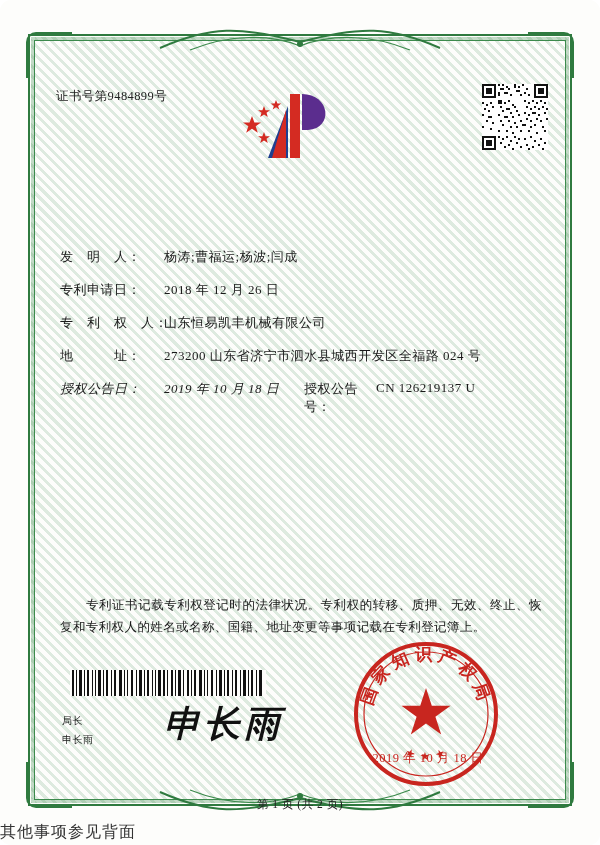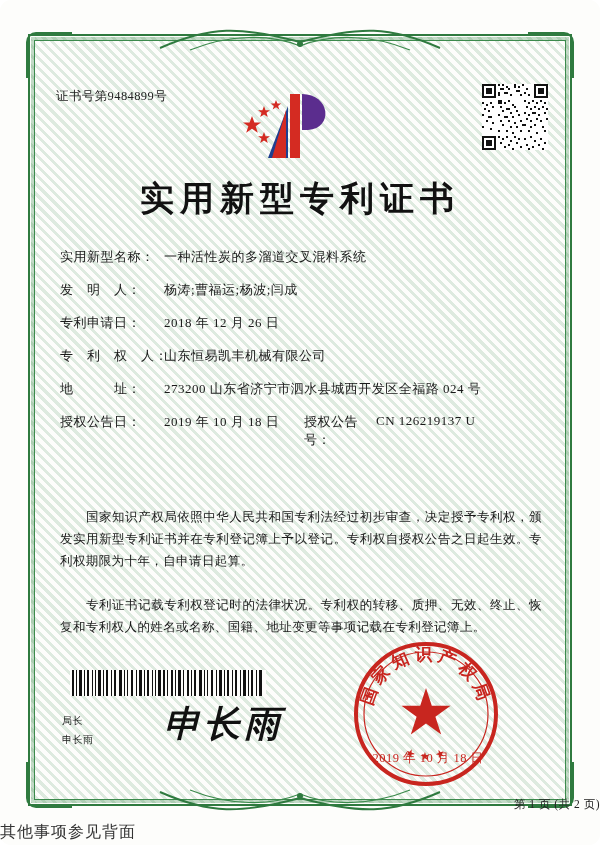--- a/index.html
+++ b/index.html
@@ -125,21 +125,21 @@
   .field-label {
     letter-spacing: 0.5px;
     flex: 0 0 auto;
   }
   .label-w1 { width: 104px; }
   .label-w3 { width: 72px; }
   .field-value {
     letter-spacing: 0.5px;
   }
   .row-dual { display: flex; align-items: baseline; height: 33px; font-size: 13px; }
-  .dual-left { width: 244px; display: flex; }
+  .dual-left { width: 244px; display: flex; font-style: italic; }
   .dual-right { display: flex; }
 
   
   .para {
     position: absolute;
     left: 60px;
     width: 482px;
     font-size: 12.5px;
     line-height: 22px;
     text-align: justify;
@@ -192,21 +192,21 @@
     text-align: center;
     font-size: 12.5px;
     color: #c8261f;
     letter-spacing: 0.5px;
   }
 
   .page-num {
     position: absolute;
     left: 0; top: 797px;
     width: 600px;
-    text-align: right;
+    text-align: center;
     font-size: 11.5px;
     color: #222;
     letter-spacing: 0.5px;
   }
   .footer-note {
     position: absolute;
     left: 0; top: 822px;
     width: 600px;
     text-align: left;
     font-size: 16px;
@@ -372,28 +372,23 @@
         <rect x="29" y="27" width="1" height="1"></rect>
       <rect x="31" y="29" width="1" height="1"></rect>
         <rect x="22" y="30" width="1" height="1"></rect>
       <rect x="25" y="31" width="1" height="1"></rect>
         <rect x="28" y="30" width="1" height="1"></rect>
       <rect x="30" y="32" width="1" height="1"></rect>
         <rect x="23" y="32" width="1" height="1"></rect>
     </g>
   </svg>
 
-  <div class="title">实用新型专利证书</div>
 
   <div class="fields">
 
-    <div class="field-row">
-      <span class="field-label label-w1">实用新型名称：</span>
-      <span class="field-value">一种活性炭的多溜道交叉混料系统</span>
-    </div>
 
     <div class="field-row">
       <span class="field-label label-w1">发　明　人：</span>
       <span class="field-value">杨涛;曹福运;杨波;闫成</span>
     </div>
 
 
     <div class="field-row">
       <span class="field-label label-w1">专利申请日：</span>
       <span class="field-value">2018 年 12 月 26 日</span>
@@ -415,21 +410,20 @@
         <span class="field-value">2019 年 10 月 18 日</span>
       </span>
       <span class="dual-right">
         <span class="field-label label-w3">授权公告号：</span>
         <span class="field-value">CN 126219137 U</span>
       </span>
     </div>
 
   </div>
 
-  <div class="para para-1">国家知识产权局依照中华人民共和国专利法经过初步审查，决定授予专利权，颁发实用新型专利证书并在专利登记簿上予以登记。专利权自授权公告之日起生效。专利权期限为十年，自申请日起算。</div>
   <div class="para para-2">专利证书记载专利权登记时的法律状况。专利权的转移、质押、无效、终止、恢复和专利权人的姓名或名称、国籍、地址变更等事项记载在专利登记簿上。</div>
 
   <svg class="barcode" viewBox="0 0 196 26" shape-rendering="crispEdges">
     <rect width="196" height="26" fill="#fdfdfb"></rect>
     <g fill="#111111">
       <rect x="2" y="0" width="2" height="26"></rect>
         <rect x="6" y="0" width="1" height="26"></rect>
       <rect x="9" y="0" width="3" height="26"></rect>
         <rect x="14" y="0" width="1" height="26"></rect>
       <rect x="17" y="0" width="2" height="26"></rect>

